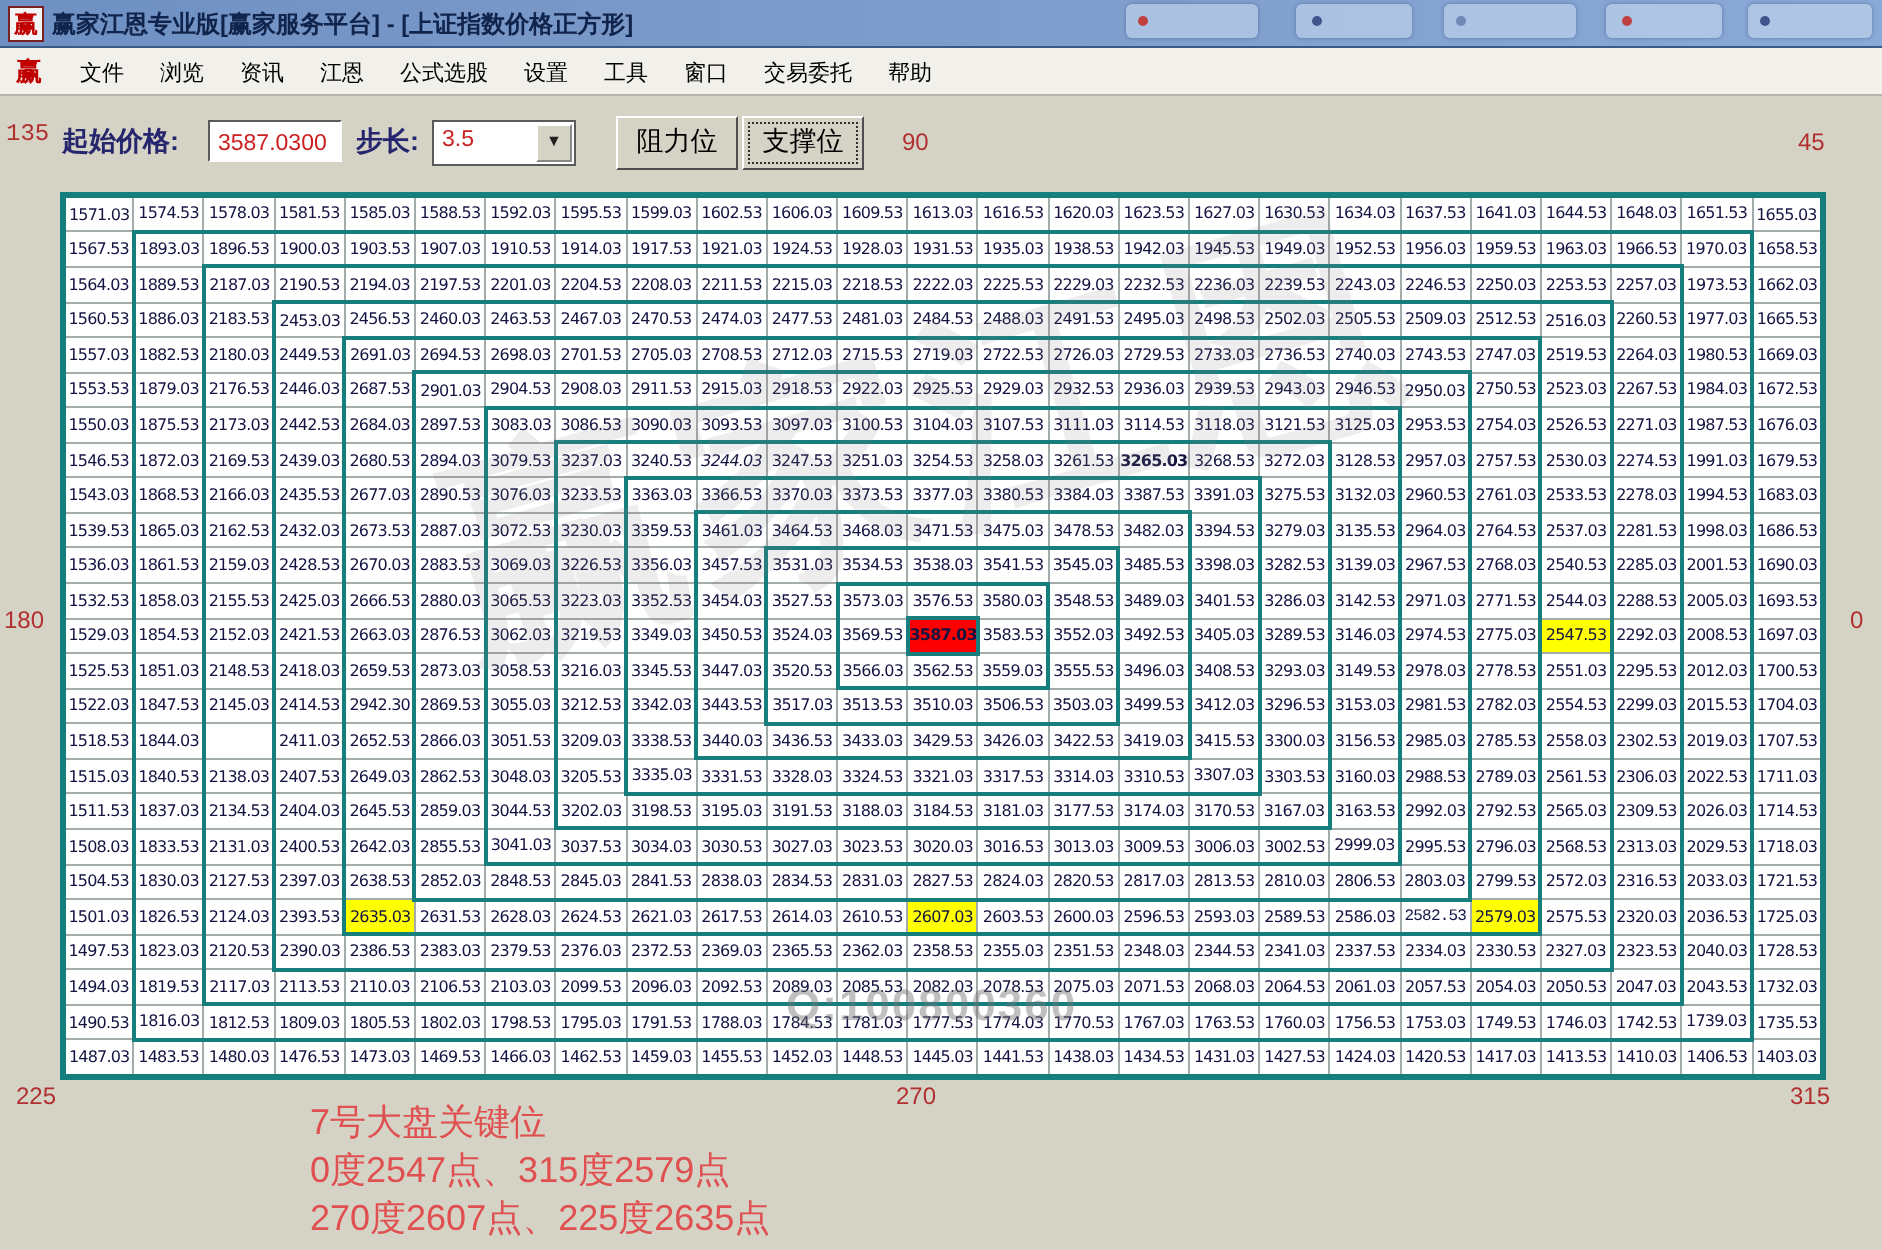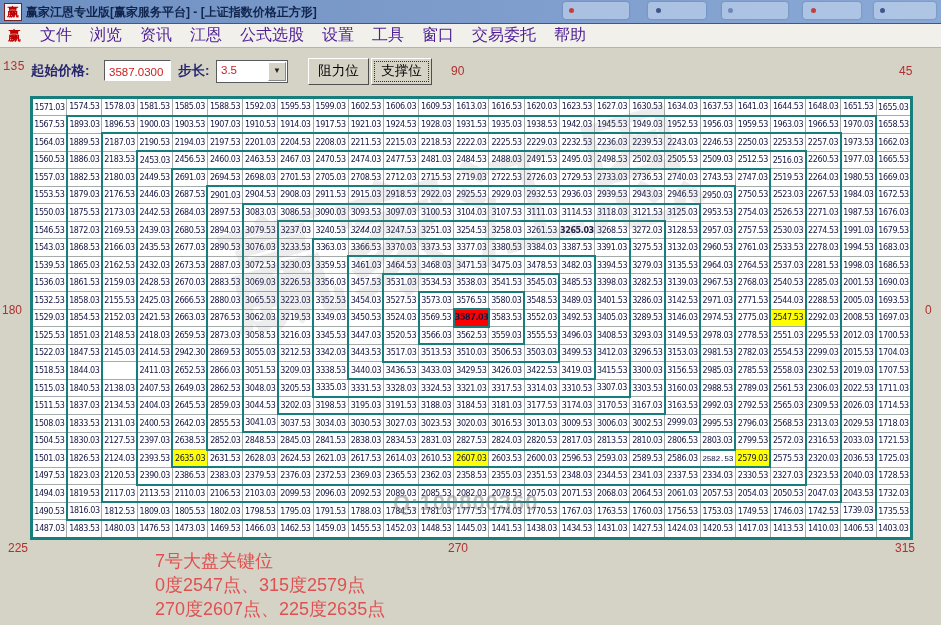--- a/index.html
+++ b/index.html
@@ -13,21 +13,21 @@
             border:1px solid #7a2020;color:#c00000;font-weight:bold;font-size:12px;line-height:16px;
             text-align:center;}
   .title-text{position:absolute;left:26px;top:4px;font-size:12px;font-weight:bold;color:#10244c;white-space:nowrap;}
   .blob{position:absolute;top:2px;height:17px;background:rgba(205,220,240,0.55);border-radius:3px;
         box-shadow:0 0 2px rgba(30,60,110,0.4);}
   .blob .dot{position:absolute;top:6px;width:5px;height:5px;border-radius:50%;}
   
   .menubar{position:absolute;left:0;top:24px;width:941px;height:23px;background:#f2f0ea;
            border-bottom:1px solid #b7b4aa;display:flex;align-items:center;}
   .menu-logo{color:#c00000;font-weight:bold;font-size:13px;margin:0 10px 0 8px;}
-  .menu-item{font-size:16px;color:#4c1d95;padding:0 9px;cursor:default;}
+  .menu-item{font-size:11px;color:#000000;padding:0 9px;cursor:default;}
   
   .angle-label{position:absolute;font-size:12px;color:#b03030;}
   .tb-label{position:absolute;font-size:13.5px;font-weight:600;color:#26266e;}
   .tb-input{position:absolute;background:#fff;border:1px solid #7e7e7e;border-top-color:#5a5a5a;
             border-left-color:#5a5a5a;border-bottom-color:#fdfdfd;border-right-color:#fdfdfd;
             font-size:11.5px;color:#cc2020;padding:2px 3px 0 4px;height:17px;}
   .tb-combo{position:absolute;width:70px;height:21px;background:#fff;border:1px solid #5a5a5a;}
   .tb-combo .val{position:absolute;left:4px;top:3px;font-size:11.5px;color:#cc2020;}
   .tb-combo .arrow-btn{position:absolute;right:1px;top:1px;width:16px;height:17px;background:#d5d2c6;
             border:1px solid #888;border-top-color:#fff;border-left-color:#fff;text-align:center;

